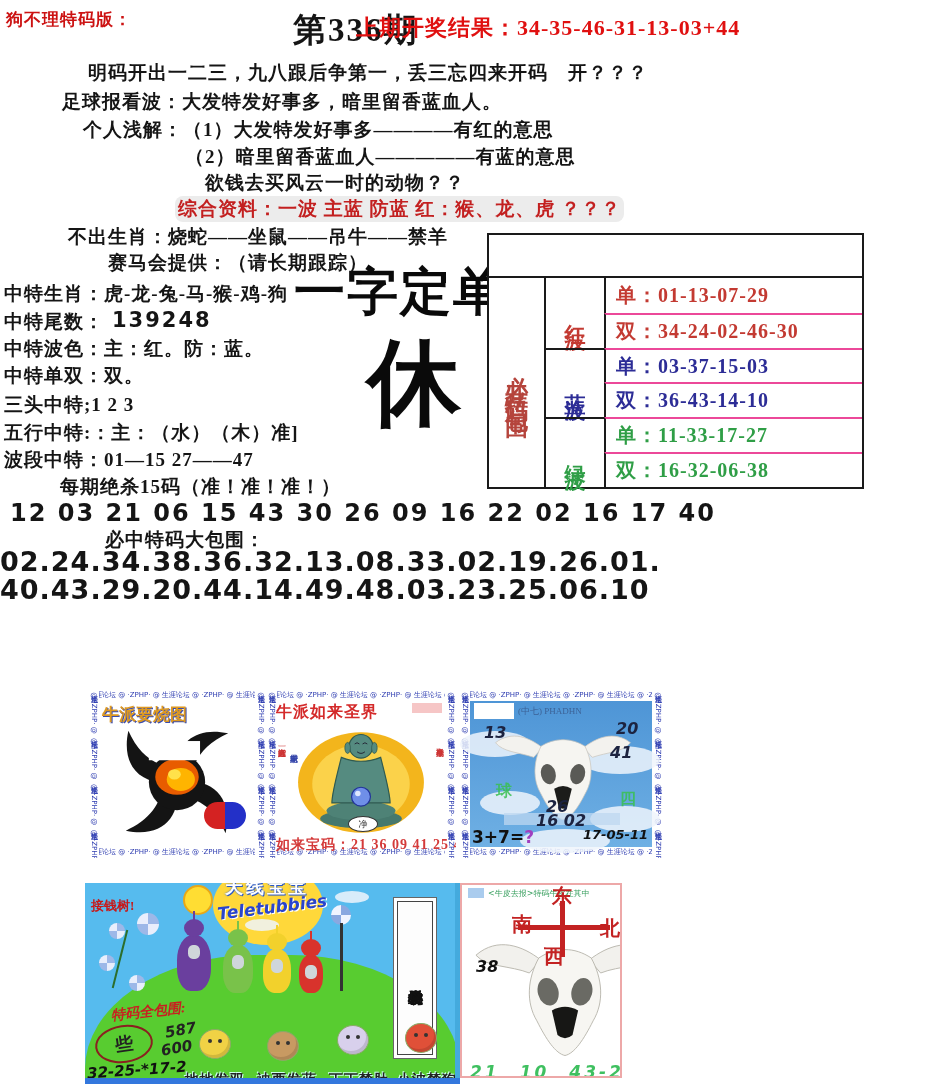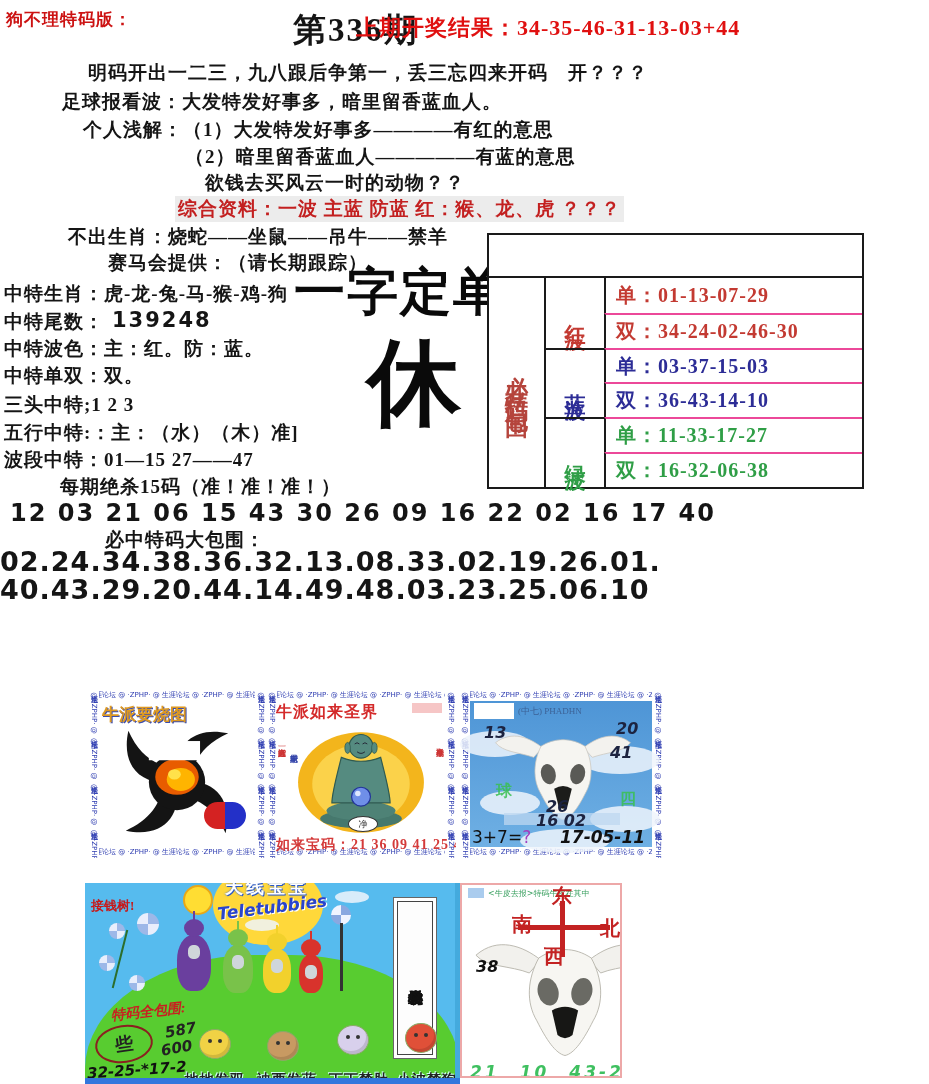--- a/index.html
+++ b/index.html
@@ -79,21 +79,21 @@
 
 <div class="t brand">狗不理特码版：</div>
 <div class="t issue">第336期</div>
 <div class="t result">上期开奖结果：34-35-46-31-13-03+44</div>
 
 <div class="t" style="left:88px;top:60px;">明码开出一二三，九八跟后争第一，丢三忘四来开码　开？？？</div>
 <div class="t" style="left:62px;top:89px;">足球报看波：大发特发好事多，暗里留香蓝血人。</div>
 <div class="t" style="left:83px;top:117px;">个人浅解：（1）大发特发好事多————有红的意思</div>
 <div class="t" style="left:185px;top:144px;">（2）暗里留香蓝血人—————有蓝的意思</div>
 <div class="t" style="left:205px;top:170px;">欲钱去买风云一时的动物？？</div>
-<div class="t red" style="left:175px;top:196px;background:#ececec;padding:0 3px;">综合资料：一波 主蓝 防蓝 红：猴、龙、虎 ？？？</div>
+<div class="t red" style="left:175px;top:196px;background:#ececec;padding:0 3px;border-radius:8px;">综合资料：一波 主蓝 防蓝 红：猴、龙、虎 ？？？</div>
 <div class="t" style="left:68px;top:224px;">不出生肖：烧蛇——坐鼠——吊牛——禁羊</div>
 <div class="t" style="left:108px;top:250px;">赛马会提供：（请长期跟踪）</div>
 <div class="t" style="left:4px;top:281px;">中特生肖：虎-龙-兔-马-猴-鸡-狗</div>
 <div class="t" style="left:4px;top:309px;">中特尾数：</div>
 <div class="t num-row" style="left:112px;top:308px;font-size:21px;letter-spacing:2px;">139248</div>
 <div class="t" style="left:4px;top:336px;">中特波色：主：红。防：蓝。</div>
 <div class="t" style="left:4px;top:363px;">中特单双：双。</div>
 <div class="t" style="left:4px;top:392px;">三头中特;1 2 3</div>
 <div class="t" style="left:4px;top:420px;">五行中特:：主：（水）（木）准]</div>
 <div class="t" style="left:4px;top:447px;">波段中特：01—15 27——47</div>
@@ -195,24 +195,24 @@
       <path d="M88,98 Q100,90 112,98 L106,122 Q100,128 94,122 Z" fill="#1c1c1a"></path>
     </svg>
     <div class="abs hand" style="left:14px;top:22px;font-size:16px;">13</div>
     <div class="abs hand" style="left:146px;top:18px;font-size:16px;">20</div>
     <div class="abs hand" style="left:140px;top:42px;font-size:16px;">41</div>
     <div class="abs hand" style="left:76px;top:96px;font-size:16px;">26</div>
     <div class="abs" style="left:34px;top:112px;width:116px;height:12px;background:rgba(190,215,240,.75);"></div>
     <div class="abs hand" style="left:66px;top:110px;font-size:16px;">16 02</div>
     <div class="gchar" style="left:26px;top:80px;font-size:16px;">球</div>
     <div class="gchar" style="left:150px;top:88px;font-size:16px;">四</div>
-    <div class="abs" style="left:2px;top:126px;font-size:17px;font-weight:normal;color:#111;font-family:'DejaVu Sans',sans-serif;">
+    <div class="abs" style="left:2px;top:126px;font-size:17px;font-weight:bold;color:#111;font-family:'DejaVu Sans',sans-serif;">
       <span>3+7=</span><span style="color:#a040c0;">?</span>
     </div>
-    <div class="abs hand" style="left:90px;top:126px;font-size:17px;color:#111;">17-05-11</div>
+    <div class="abs hand" style="left:113px;top:126px;font-size:13px;color:#111;">17-05-11</div>
   </div>
 </div>
 
 <div class="panel" style="left:85px;top:883px;width:375px;height:195px;background:#56bbee;">
   <div class="grass"></div>
 
   <div class="abs" style="left:128px;top:-18px;width:110px;height:80px;background:#ffd83a;border-radius:50%;"></div>
   <div class="abs" style="left:140px;top:-8px;font-size:18px;font-weight:bold;color:#fff;text-shadow:0 0 2px #2a58c8,1px 1px 0 #2a58c8;letter-spacing:3px;">天线宝宝</div>
   <div class="abs" style="left:132px;top:14px;font-size:17px;font-weight:bold;font-style:italic;color:#2a44cc;transform:rotate(-7deg);font-family:'DejaVu Sans',sans-serif;text-shadow:1px 1px 0 #fff;">Teletubbies</div>
 

